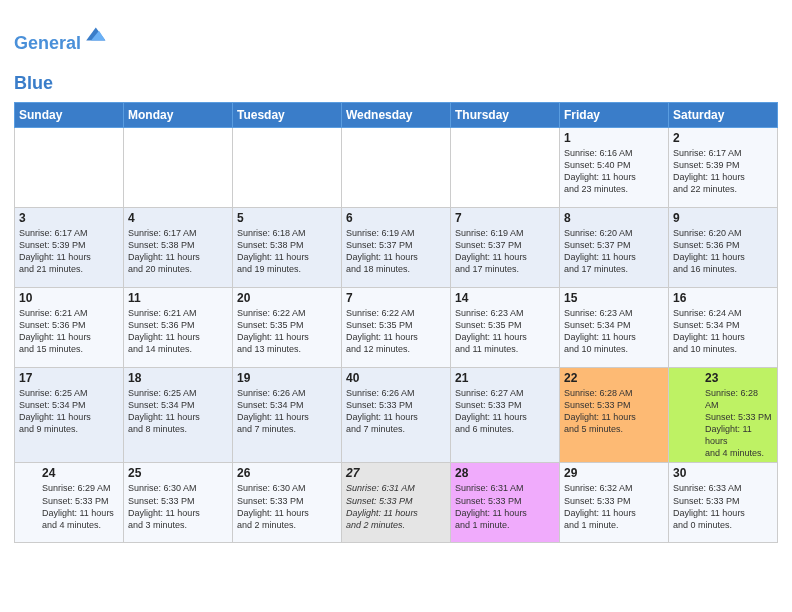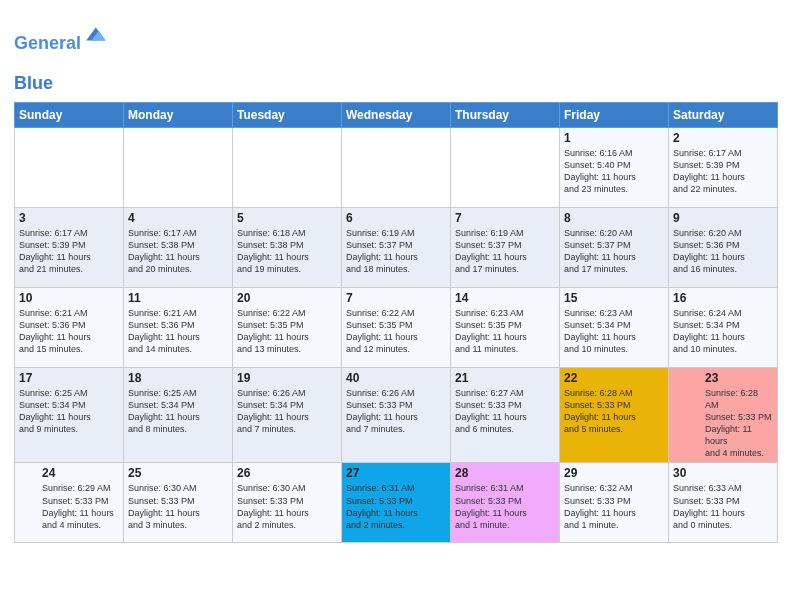--- a/index.html
+++ b/index.html
@@ -288,28 +288,28 @@
 Daylight: 11 hours
 and 7 minutes.</div>
           </td>
           <td style="background: rgb(232, 238, 248);">
             <span class="day-num">21</span>
             <div class="day-info" style="white-space: pre-line;">Sunrise: 6:27 AM
 Sunset: 5:33 PM
 Daylight: 11 hours
 and 6 minutes.</div>
           </td>
-          <td style="background: #eab308;">
+          <td style="background: #fdba74;">
             <span class="day-num">22</span>
             <div class="day-info" style="white-space: pre-line;">Sunrise: 6:28 AM
 Sunset: 5:33 PM
 Daylight: 11 hours
 and 5 minutes.</div>
           </td>
-          <td style="background: #fca5a5; padding-left: 36px;">
+          <td style="background: #bef264; padding-left: 36px;">
             <span class="day-num">23</span>
             <div class="day-info" style="white-space: pre-line;">Sunrise: 6:28 AM
 Sunset: 5:33 PM
 Daylight: 11 hours
 and 4 minutes.</div>
           </td>
         </tr>
         <tr>
           <td style="background: rgb(245, 248, 253); padding-left: 27px;">
             <span class="day-num">24</span>
@@ -325,21 +325,21 @@
 Daylight: 11 hours
 and 3 minutes.</div>
           </td>
           <td style="background: rgb(245, 248, 253);">
             <span class="day-num">26</span>
             <div class="day-info" style="white-space: pre-line;">Sunrise: 6:30 AM
 Sunset: 5:33 PM
 Daylight: 11 hours
 and 2 minutes.</div>
           </td>
-          <td style="background: #0ea5e9;">
+          <td style="background: #e5e5e5; font-style: italic;">
             <span class="day-num">27</span>
             <div class="day-info" style="white-space: pre-line;">Sunrise: 6:31 AM
 Sunset: 5:33 PM
 Daylight: 11 hours
 and 2 minutes.</div>
           </td>
           <td style="background: #f0abfc;">
             <span class="day-num">28</span>
             <div class="day-info" style="white-space: pre-line;">Sunrise: 6:31 AM
 Sunset: 5:33 PM

